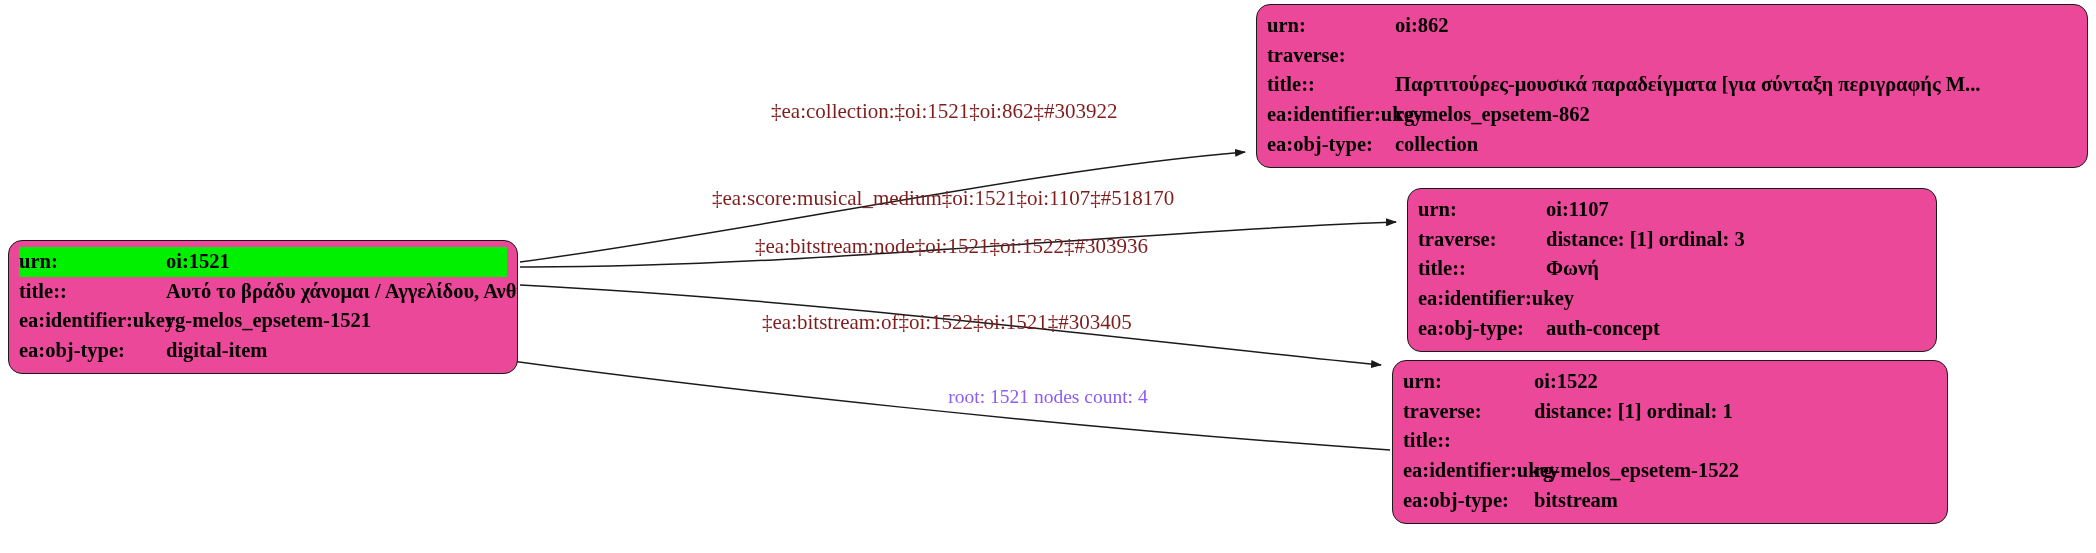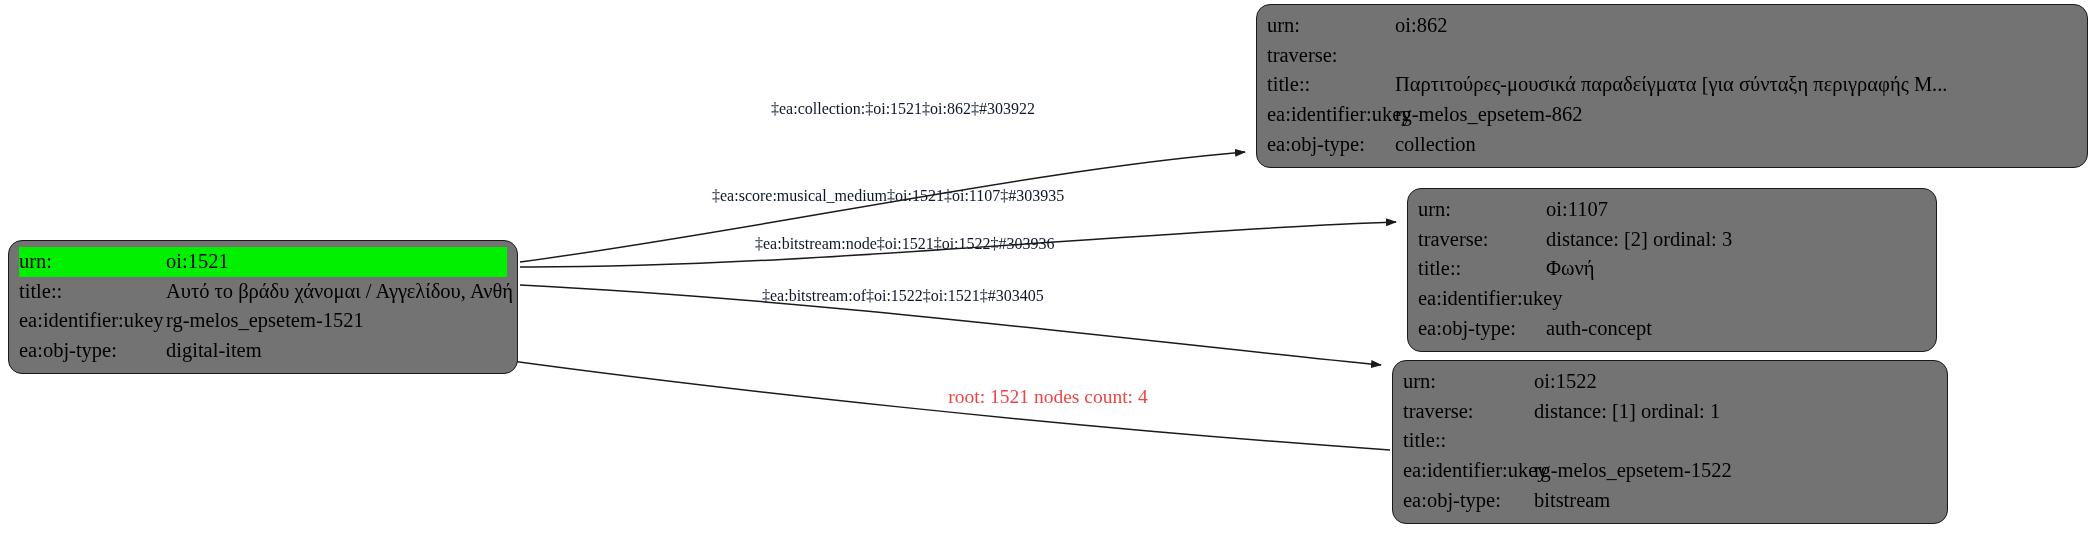--- a/index.html
+++ b/index.html
@@ -24,24 +24,25 @@
     left: 0;
     top: 0;
     width: 2096px;
     height: 553px;
     pointer-events: none;
   }
   .node {
     position: absolute;
     border: 1.3px solid #1a1a1a;
     border-radius: 14px;
-    background: #737373;
+    background: #ec4899;
     box-sizing: border-box;
     overflow: hidden;
     padding: 6px 10px 7px 10px;
+    font-weight: bold;
   }
   .node-row {
     display: flex;
     align-items: baseline;
     white-space: nowrap;
     line-height: 1.45;
     font-size: 20.5px;
   }
   .node-row .k {
     display: inline-block;
@@ -92,37 +93,37 @@
   #node-1522 {
     left: 1392px;
     top: 360px;
     width: 556px;
   }
   #node-1522 .k { width: 131px; }
 
   .edge-label {
     position: absolute;
     white-space: nowrap;
-    font-size: 16px;
+    font-size: 21px;
     line-height: 1;
-    color: #0f172a;
+    color: #7f1d1d;
   }
   #label-collection { left: 771px; top: 101px; }
   #label-score      { left: 712px; top: 188px; }
   #label-bs-node    { left: 755px; top: 236px; }
-  #label-bs-of      { left: 762px; top: 288px; }
+  #label-bs-of      { left: 762px; top: 312px; }
 
   #footer-caption {
     position: absolute;
     left: 0;
     top: 386px;
     width: 2096px;
     text-align: center;
     font-size: 19.5px;
-    color: #ef4444;
+    color: #8b5cf6;
   }
 </style>
 </head>
 <body>
 
 <div id="canvas">
 
   <svg class="edges" viewBox="0 0 2096 553">
     <defs>
       <marker id="arrow" markerWidth="11" markerHeight="8" refX="10" refY="4" orient="auto" markerUnits="userSpaceOnUse">
@@ -180,21 +181,21 @@
     </div>
   </div>
 
   <div class="node" id="node-1107">
     <div class="node-row">
       <span class="k">urn:</span>
       <span class="v">oi:1107</span>
     </div>
     <div class="node-row">
       <span class="k">traverse:</span>
-      <span class="v">distance: [2]     ordinal: 3</span>
+      <span class="v">distance: [1]     ordinal: 3</span>
     </div>
     <div class="node-row">
       <span class="k">title::</span>
       <span class="v">Φωνή</span>
     </div>
     <div class="node-row">
       <span class="k">ea:identifier:ukey</span>
     </div>
     <div class="node-row">
       <span class="k">ea:obj-type:</span>
@@ -218,19 +219,19 @@
       <span class="k">ea:identifier:ukey</span>
       <span class="v">rg-melos_epsetem-1522</span>
     </div>
     <div class="node-row">
       <span class="k">ea:obj-type:</span>
       <span class="v">bitstream</span>
     </div>
   </div>
 
   <div class="edge-label" id="label-collection">‡ea:collection:‡oi:1521‡oi:862‡#303922</div>
-  <div class="edge-label" id="label-score">‡ea:score:musical_medium‡oi:1521‡oi:1107‡#303935</div>
+  <div class="edge-label" id="label-score">‡ea:score:musical_medium‡oi:1521‡oi:1107‡#518170</div>
   <div class="edge-label" id="label-bs-node">‡ea:bitstream:node‡oi:1521‡oi:1522‡#303936</div>
   <div class="edge-label" id="label-bs-of">‡ea:bitstream:of‡oi:1522‡oi:1521‡#303405</div>
 
   <div id="footer-caption">root: 1521 nodes count: 4</div>
 
 </div>
 
 </body></html>

